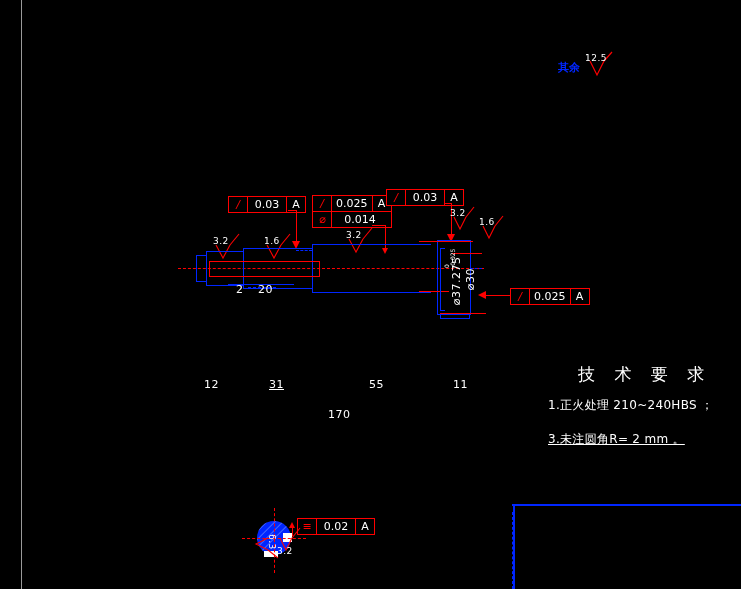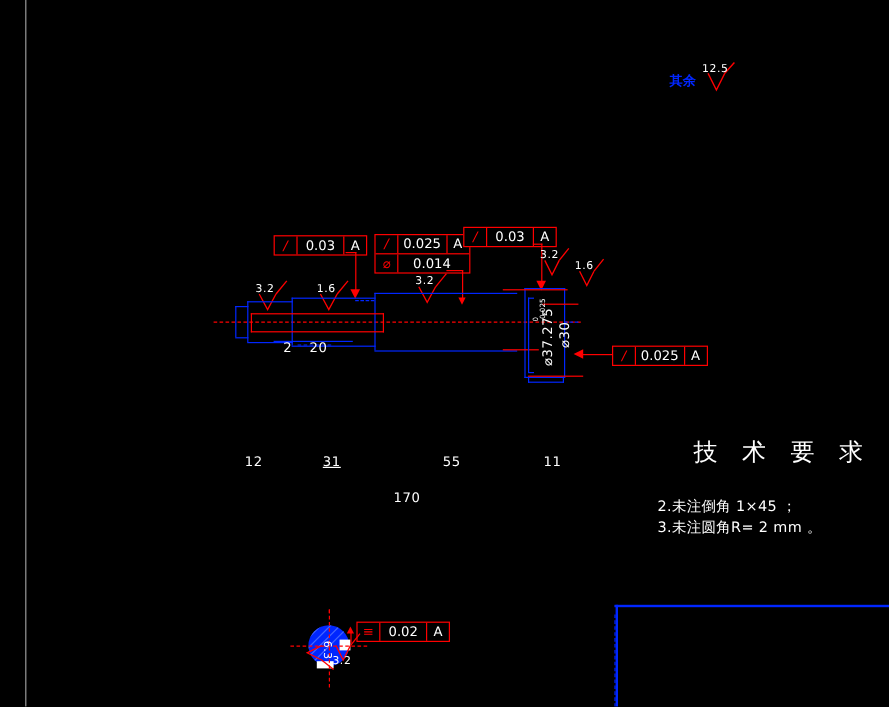--- a/index.html
+++ b/index.html
@@ -98,21 +98,21 @@
     font-size: 6px;
     color: #ffffff;
     line-height: 1.05;
     text-align: left;
   }
 
   
   #tech-title {
     position: absolute;
     color: #ffffff;
-    font-size: 20px;
+    font-size: 17px;
     letter-spacing: 7px;
     white-space: pre;
   }
   .tech-line {
     position: absolute;
     color: #ffffff;
     font-size: 12px;
     white-space: pre;
     letter-spacing: 0.3px;
   }
@@ -292,22 +292,22 @@
   <div class="txt dimtext" style="left:236px; top:284px;">2</div>
   <div class="txt dimtext" style="left:258px; top:284px;">20</div>
 
   <div class="txt dimtext" style="left:204px; top:379px;">12</div>
   <div class="txt dimtext" style="left:269px; top:379px;text-decoration:underline;">31</div>
   <div class="txt dimtext" style="left:369px; top:379px;">55</div>
   <div class="txt dimtext" style="left:453px; top:379px;">11</div>
   <div class="txt dimtext" style="left:328px; top:409px;">170</div>
 
   <div id="tech-title" style="left:578px; top:363px;">技 术 要 求</div>
-  <div class="tech-line" style="left:548px; top:414px;">2.未注倒角 1×45 ；</div>
-  <div class="tech-line" style="left:548px; top:431px;">3.未注圆角R= 2 mm 。</div>
+  <div class="tech-line" style="left:548px; top:397px;">1.正火处理 210~240HBS ；</div>
+  <div class="tech-line" style="left:548px; top:431px;text-decoration:underline;">3.未注圆角R= 2 mm 。</div>
 
   <div id="section-circle" style="left:257px; top:521px; width:34px; height:34px;">
     <div class="hatch" style="left:-10px; top:4px;  transform: rotate(-45deg);"></div>
     <div class="hatch" style="left:-10px; top:12px; transform: rotate(-45deg);"></div>
     <div class="hatch" style="left:-10px; top:20px; transform: rotate(-45deg);"></div>
     <div class="hatch" style="left:-10px; top:28px; transform: rotate(-45deg);"></div>
     <div class="hatch" style="left:-10px; top:36px; transform: rotate(-45deg);"></div>
     <div class="hatch" style="left:-10px; top:44px; transform: rotate(-45deg);"></div>
   </div>
 

